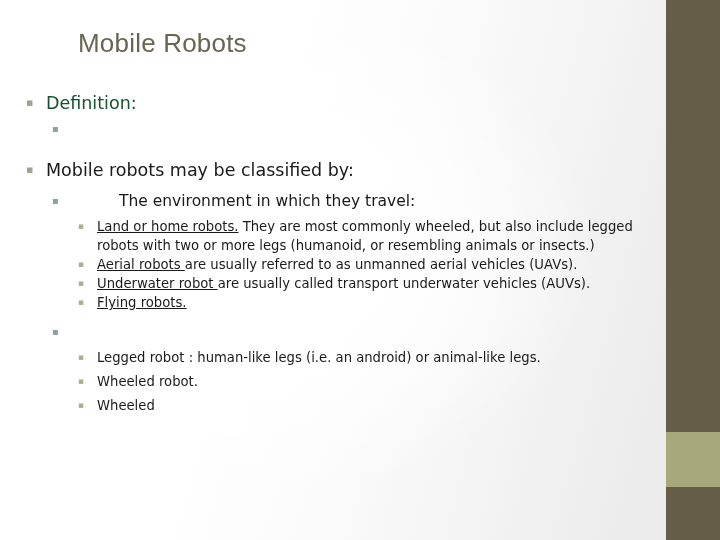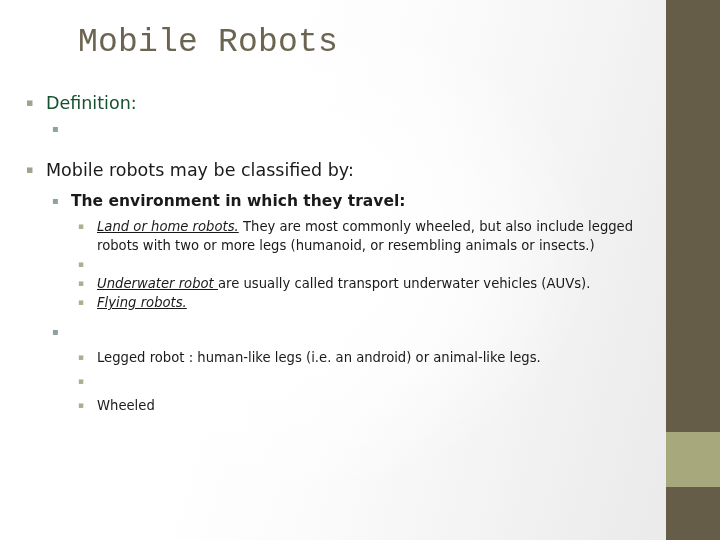--- a/index.html
+++ b/index.html
@@ -46,22 +46,22 @@
   .band-dark-top   { top: 0px;   height: 432px; background: #655d47; }
   .band-light      { top: 432px; height: 55px;  background: #a8a87d; }
   .band-dark-bottom{ top: 487px; height: 53px;  background: #655d47; }
 
   
   #title {
     position: absolute;
     left: 78px;
     top: 22px;
     width: 540px;
-    font-family: Liberation Mono, monospace;
-    font-size: 33px;
+    font-family: Liberation Sans, sans-serif;
+    font-size: 26px;
     line-height: 42px;
     color: #6b6450;
     letter-spacing: 0.2px;
     white-space: nowrap;
   }
 
   
   #body {
     position: absolute;
     left: 0;
@@ -102,22 +102,22 @@
 
   
   .lvl3 {
     padding-left: 78px;
     font-size: 13.2px;
     line-height: 19px;
   }
   .lvl3 .marker { width: 19px; font-size: 9px; line-height: 19px; color: #b0ad8e; }
 
   .red   { color: #14532d; }
-  .bold  { font-weight: bold; }
-  .lead  { font-style: italic; text-decoration: underline; text-align: center; }
+  .bold  { font-weight: normal; margin-left: 48px; }
+  .lead  { text-decoration: underline; text-align: center; }
 
   .gap { height: 17px; }
   .gap-sm { height: 9px; }
   .gap-xs { height: 5px; }
   .l3-wide  { width: 600px; }
 </style>
 </head>
 <body>
 
 <div id="slide">
@@ -158,20 +158,21 @@
 
     <div class="gap-xs"></div>
 
     <div class="bullet-row lvl3">
       <span class="marker">▪</span>
       <span class="btext l3-wide"><span class="lead">Land or home robots.</span><span> They are most commonly wheeled, but also include legged robots with two or more legs (humanoid, or resembling animals or insects.)</span></span>
     </div>
 
     <div class="bullet-row lvl3">
       <span class="marker">▪</span>
+      <span class="btext l3-wide"><span class="lead">Aerial robots </span><span>are usually referred to as unmanned aerial vehicles (UAVs).</span></span>
     </div>
 
     <div class="bullet-row lvl3">
       <span class="marker">▪</span>
       <span class="btext l3-wide"><span class="lead">Underwater robot </span><span>are usually called transport underwater vehicles (AUVs).</span></span>
     </div>
 
     <div class="bullet-row lvl3">
       <span class="marker">▪</span>
       <span class="btext l3-wide"><span class="lead">Flying robots.</span><span></span></span>
@@ -187,20 +188,21 @@
 
     <div class="bullet-row lvl3">
       <span class="marker">▪</span>
       <span class="btext l3-wide">Legged robot : human-like legs (i.e. an android) or animal-like legs.</span>
     </div>
 
     <div class="gap-xs"></div>
 
     <div class="bullet-row lvl3">
       <span class="marker">▪</span>
+      <span class="btext l3-wide">Wheeled robot.</span>
     </div>
 
     <div class="gap-xs"></div>
 
     <div class="bullet-row lvl3">
       <span class="marker">▪</span>
       <span class="btext l3-wide">Wheeled</span>
     </div>
 
   </div>

